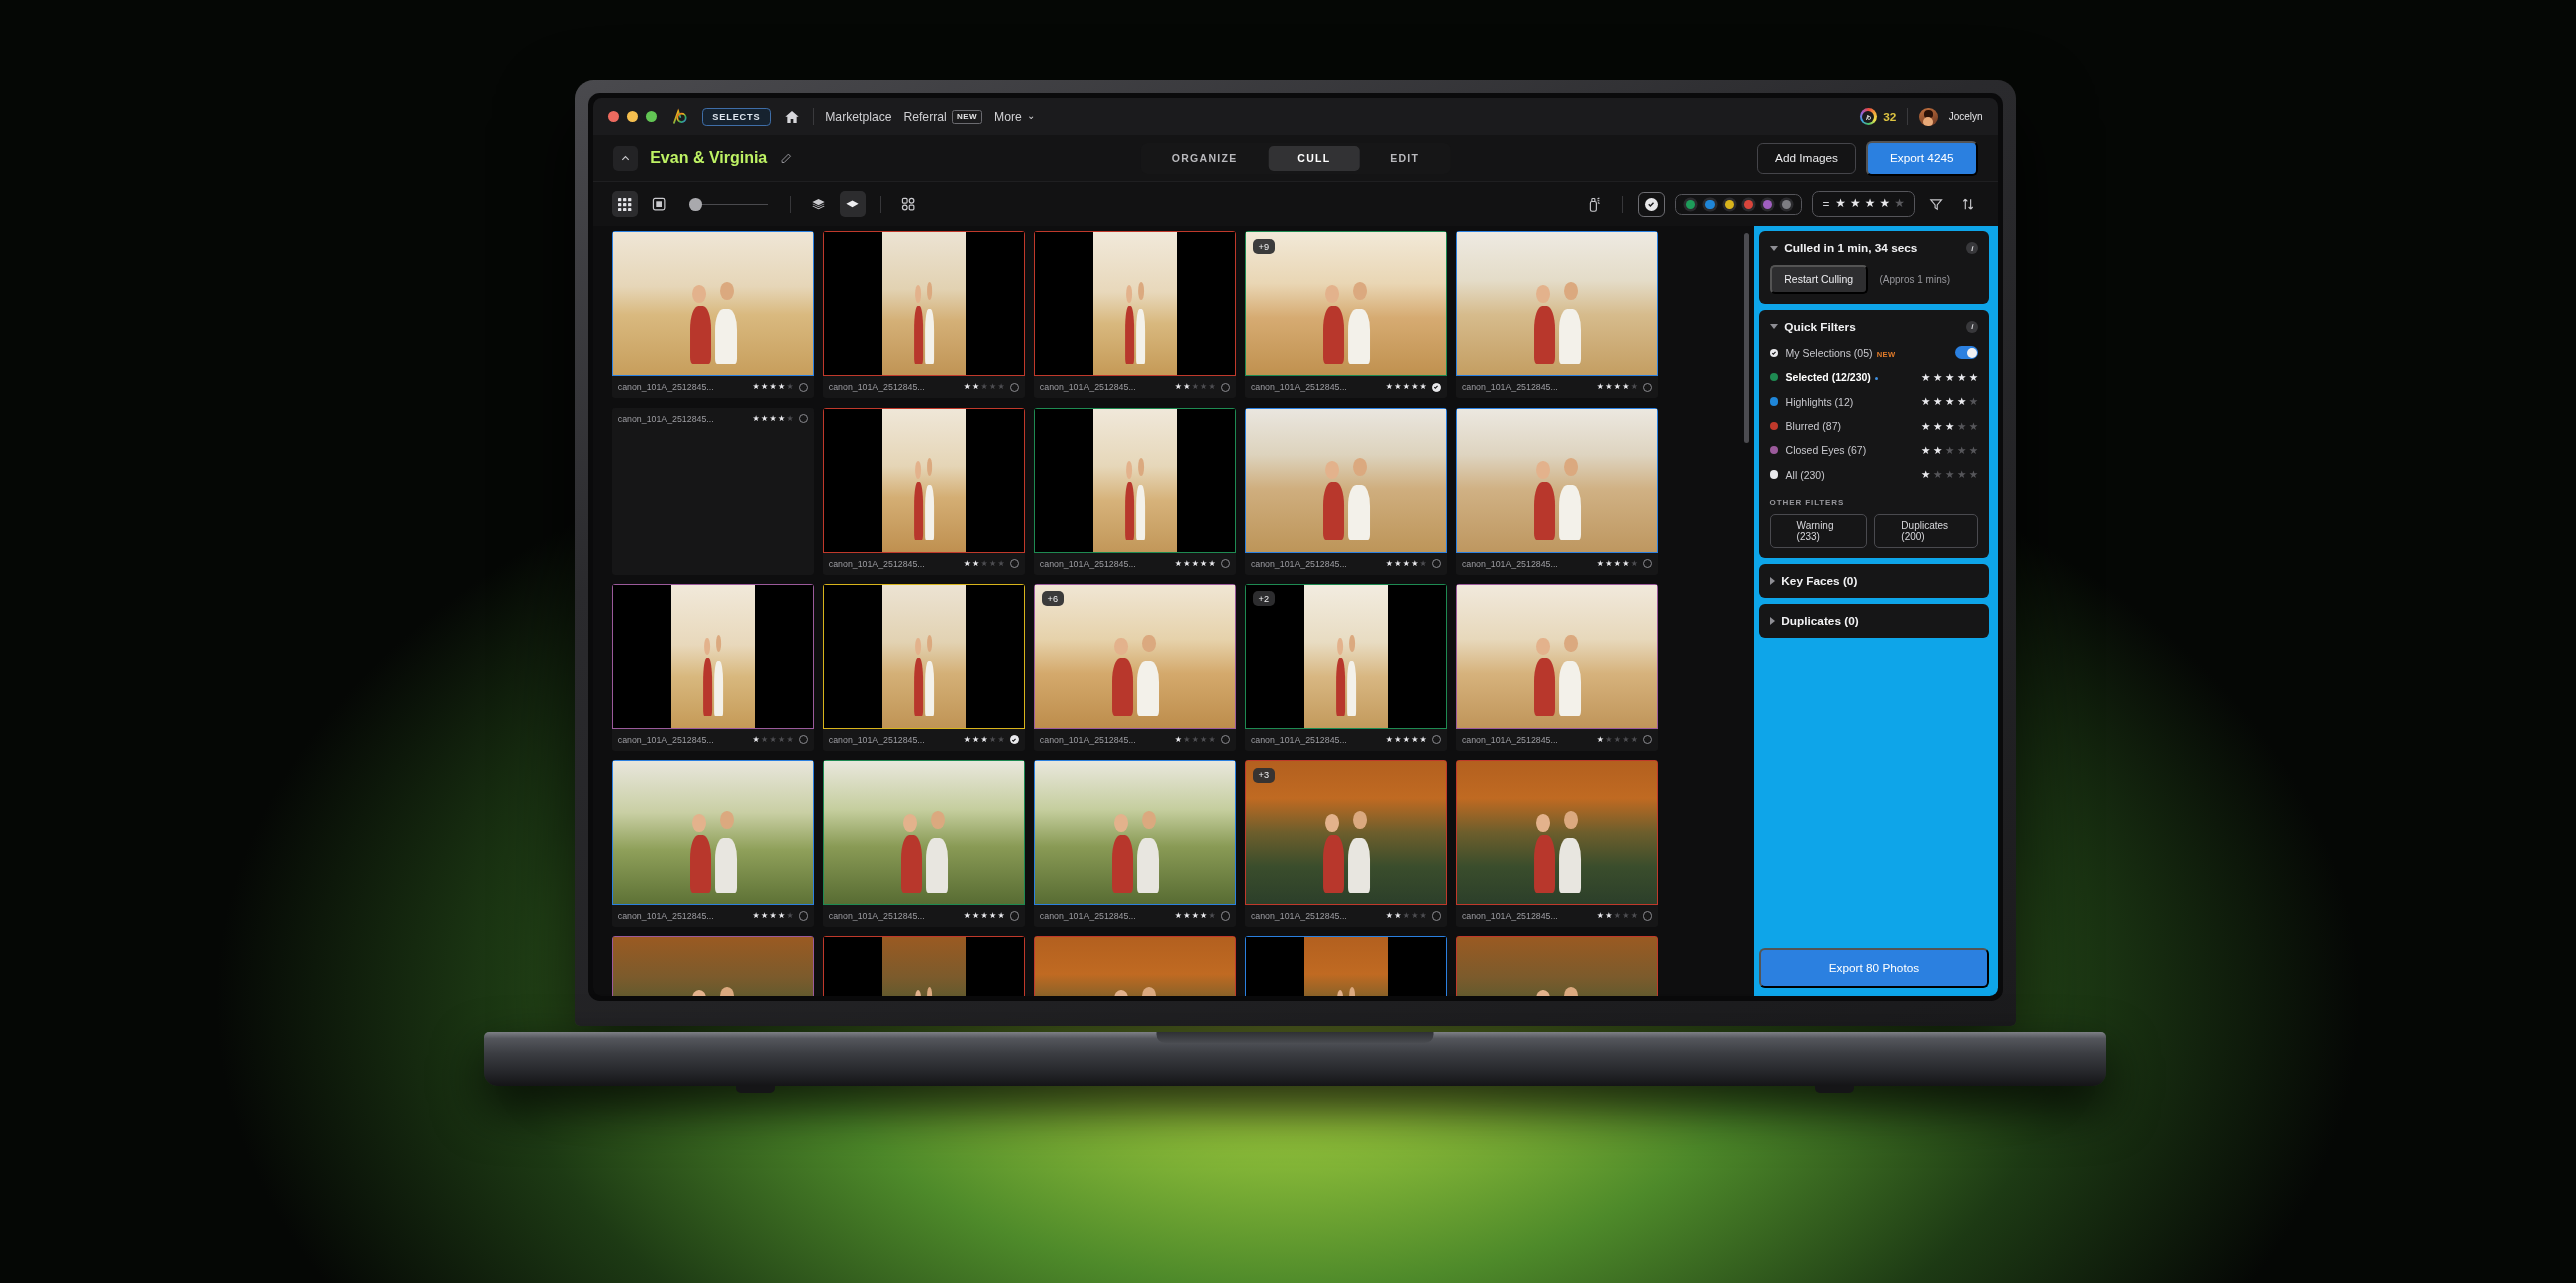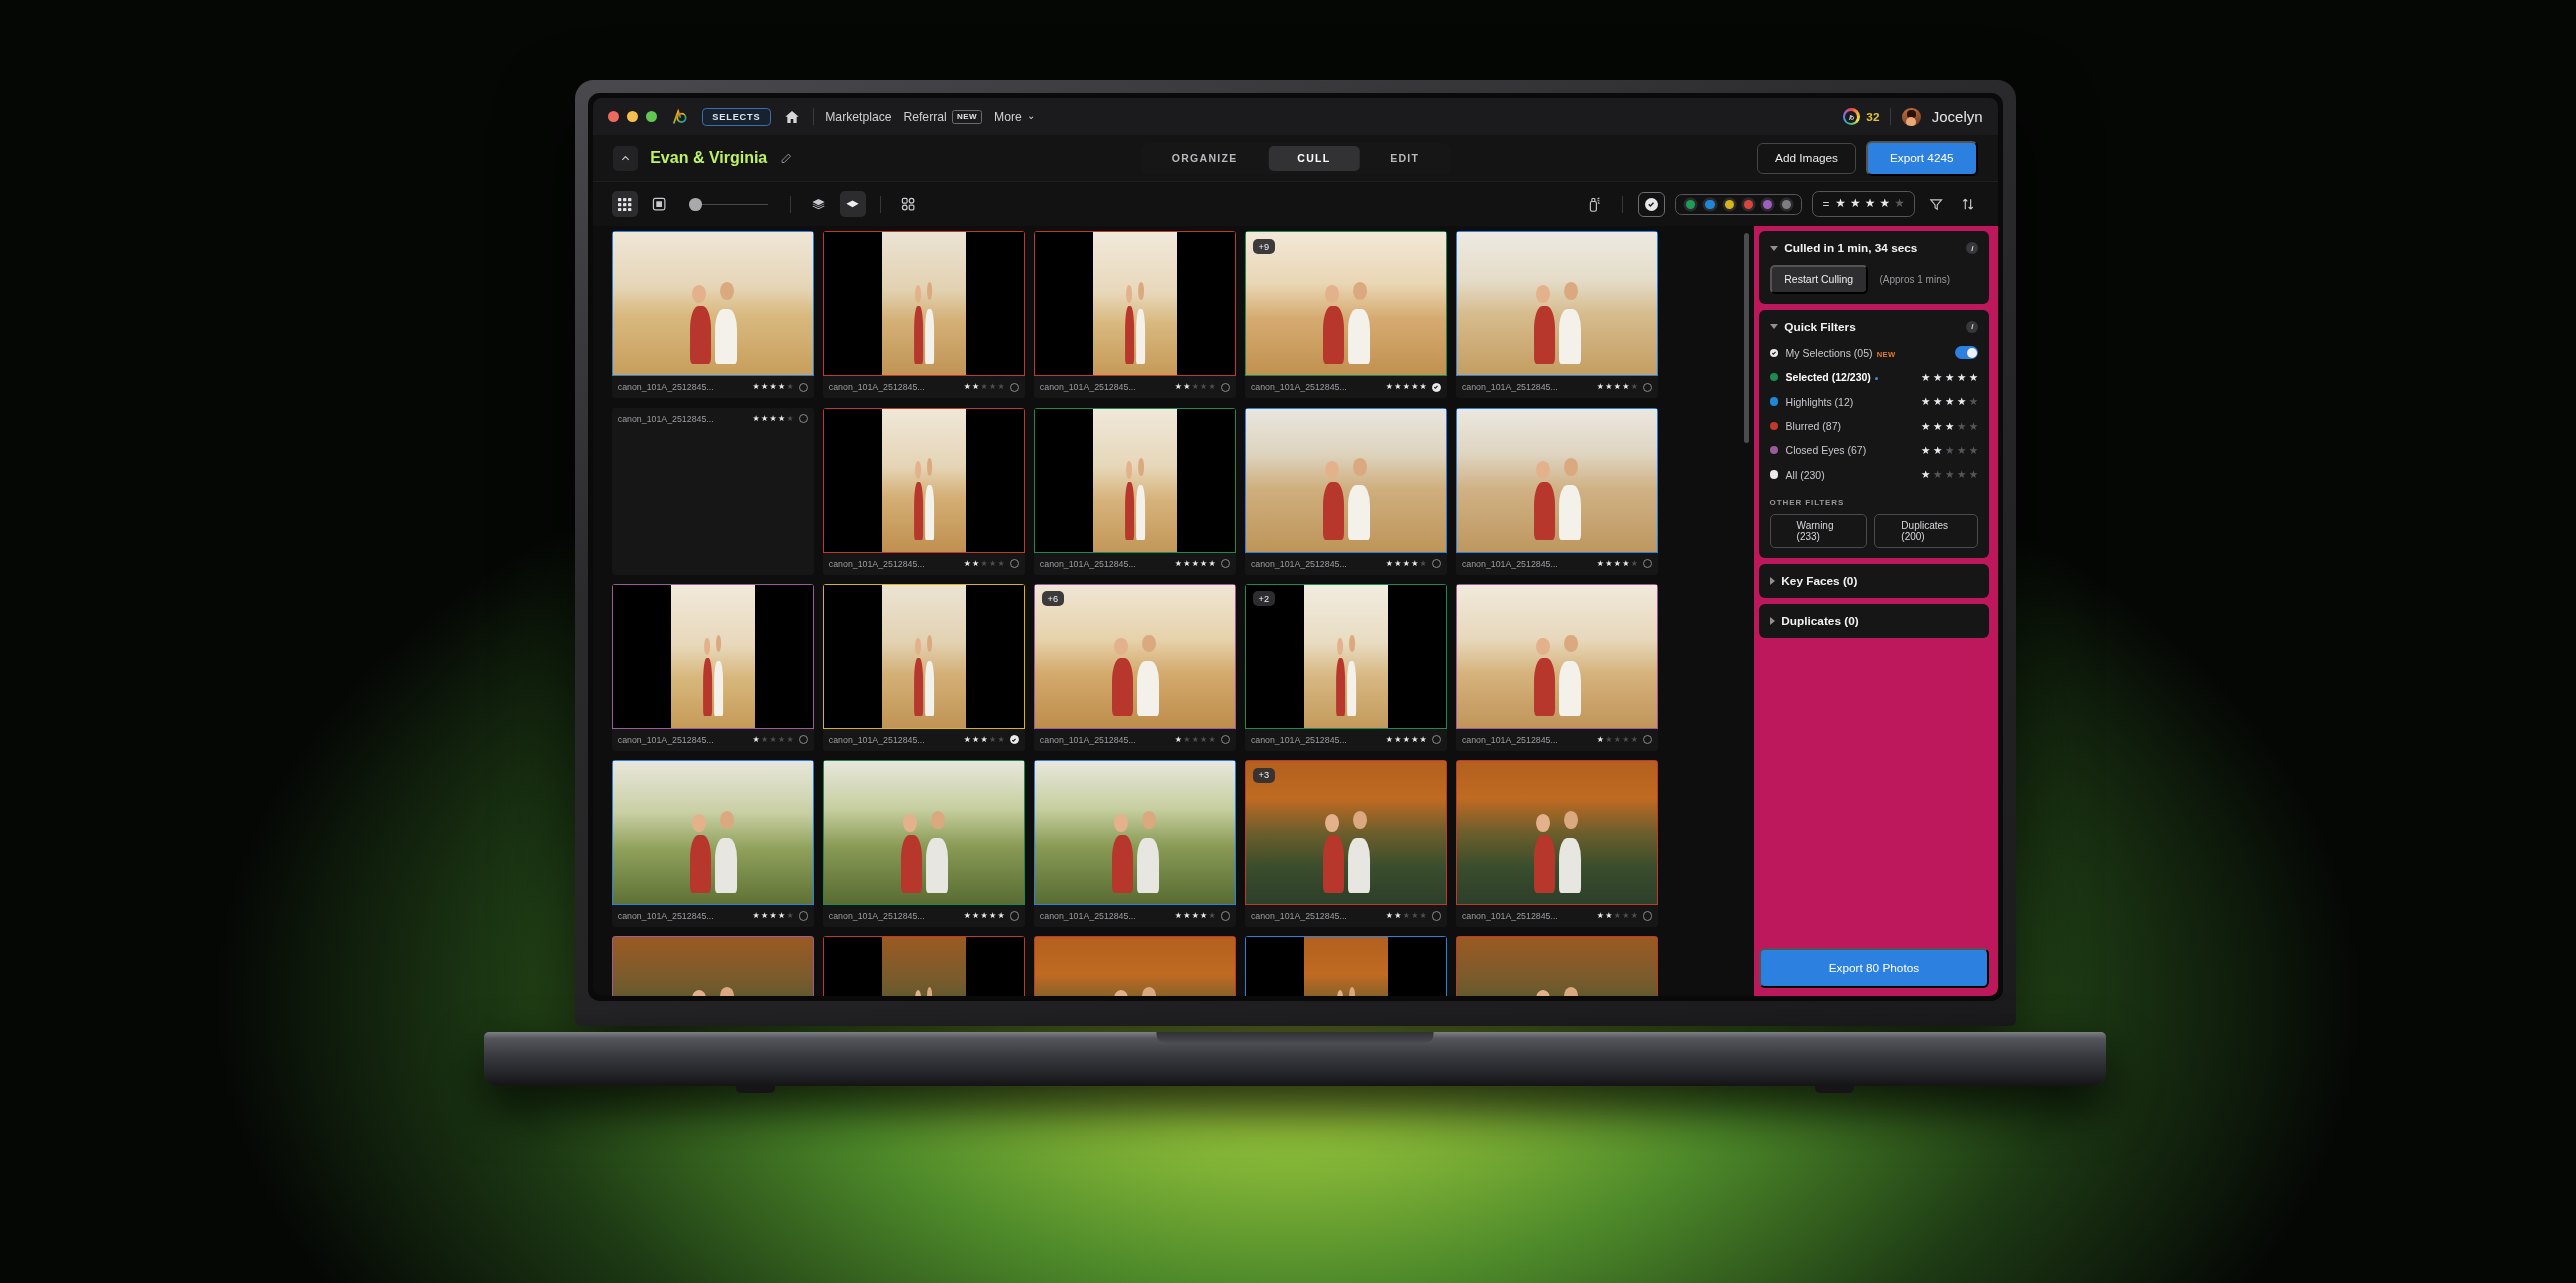--- a/index.html
+++ b/index.html
@@ -76,21 +76,21 @@
   .tb-right{margin-left:auto;display:flex;align-items:center;gap:11px;}
   .credits{display:flex;align-items:center;gap:6.7px;}
   .credit-ring{width:17px;height:17px;border-radius:50%;
     background:conic-gradient(#e8483f,#f2a93b,#f3e04a,#49c06a,#3f9fe8,#9b5fd6,#e8483f);
     display:flex;align-items:center;justify-content:center;}
   .credit-ring i{width:11.8px;height:11.8px;border-radius:50%;background:#1b1b1d;display:flex;align-items:center;justify-content:center;}
   .credit-num{color:#ddc341;font-size:11.8px;font-weight:600;}
   .avatar{width:18.5px;height:18.5px;border-radius:50%;background:linear-gradient(160deg,#c2713f,#6a3520);overflow:hidden;position:relative;}
   .avatar::after{content:"";position:absolute;left:4.2px;top:9.2px;width:10px;height:10px;border-radius:50%;background:#e8a978;}
   .avatar::before{content:"";position:absolute;left:5px;top:2.5px;width:8.4px;height:7.6px;border-radius:50% 50% 40% 40%;background:#2a1108;}
-  .uname{color:#e6e6e8;font-size:15px;}
+  .uname{color:#e6e6e8;font-size:10px;}
 
   
   .subhead{height:47px;background:#141415;display:flex;align-items:center;padding:0 20px;gap:11.8px;border-bottom:0.8px solid #1f1f21;flex:0 0 auto;}
   .backbtn{width:25px;height:25px;border-radius:5px;background:#232325;display:flex;align-items:center;justify-content:center;}
   .proj-title{color:#bef264;font-size:16px;font-weight:700;}
   .edit-ico{width:15px;height:15px;display:flex;align-items:center;justify-content:center;opacity:.75;}
   .modeswitch{position:absolute;left:50%;transform:translateX(-50%);display:flex;background:#161617;border-radius:6.7px;padding:2.5px;gap:1.7px;}
   .mode{padding:6.7px 29px;border-radius:5px;color:#b9b9bd;font-size:10.5px;font-weight:600;letter-spacing:1.3px;}
   .mode.active{background:#323234;color:#fff;}
   .sh-right{margin-left:auto;display:flex;align-items:center;gap:10px;}
@@ -129,21 +129,21 @@
   .cstars{display:flex;gap:1.3px;}
   .cstars span{font-size:8px;color:#eaeaee;line-height:1;}
   .cstars span.off{color:#4e4e52;}
   .csel{width:9.2px;height:9.2px;border-radius:50%;border:1.2px solid #8a8a8f;flex:0 0 auto;}
   .csel.done{background:#e9e9ec;border-color:#e9e9ec;display:flex;align-items:center;justify-content:center;}
 
   
   .vscroll{position:absolute;right:5px;top:6.7px;width:4.2px;height:210px;border-radius:2.5px;background:#4b4b50;}
 
   
-  .panel{width:244px;flex:0 0 244px;background:#be185d;padding:5px 8.4px 8.4px 5px;display:flex;flex-direction:column;gap:5.9px;}
+  .panel{width:244px;flex:0 0 244px;background:#0ea5e9;padding:5px 8.4px 8.4px 5px;display:flex;flex-direction:column;gap:5.9px;}
   .card{background:#161617;border-radius:5.9px;padding:10px 11px;}
   .cardhead{display:flex;align-items:center;gap:6.7px;}
   .caret{width:0;height:0;border-left:4.2px solid transparent;border-right:4.2px solid transparent;border-top:5px solid #8e8e94;}
   .caret.right{border:0;border-top:4.2px solid transparent;border-bottom:4.2px solid transparent;border-left:5px solid #8e8e94;}
   .cardtitle{color:#f2f2f4;font-size:11.8px;font-weight:700;flex:1;}
   .info{width:11.8px;height:11.8px;border-radius:50%;background:#38383b;color:#d6d6da;font-size:7.6px;font-style:italic;display:flex;align-items:center;justify-content:center;font-weight:700;}
   .restartrow{display:flex;align-items:center;gap:11.8px;margin-top:9.2px;}
   .restart{background:#2e2e30;color:#ededf0;font-size:10.5px;padding:6.7px 12.6px;border-radius:5px;}
   .approx{color:#97979c;font-size:10px;}
   .frow{display:flex;align-items:center;gap:7.6px;height:24.4px;}

